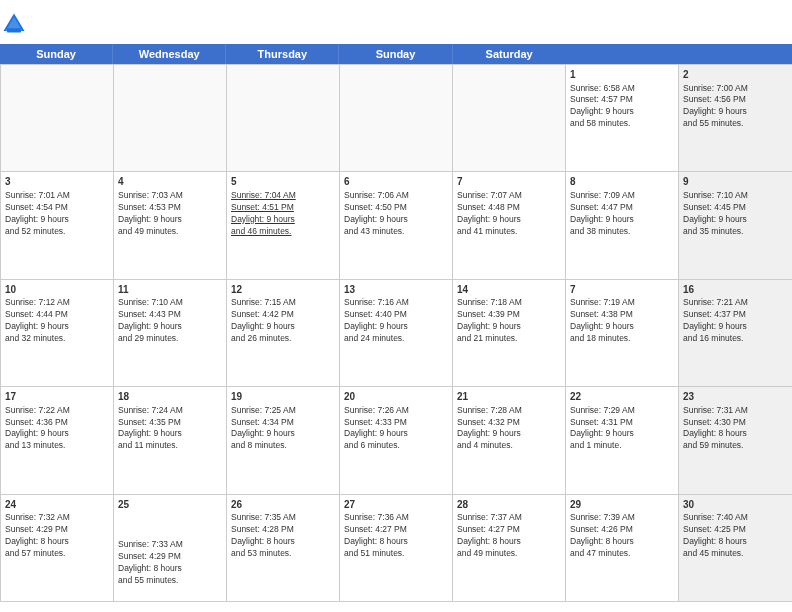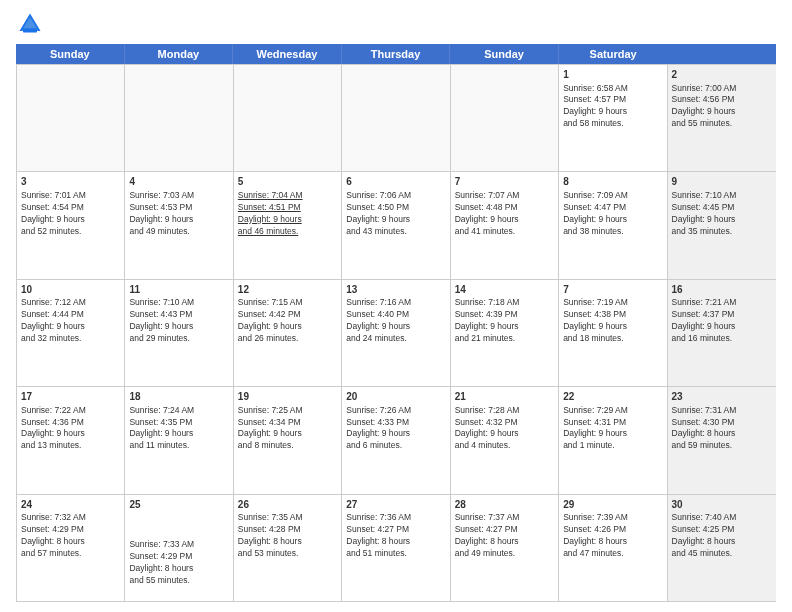--- a/index.html
+++ b/index.html
@@ -6,21 +6,21 @@
     body {
       font-family: Arial, sans-serif;
       background: #fff;
       width: 792px;
       height: 612px;
       overflow: hidden;
     }
     .page {
       width: 792px;
       height: 612px;
-      padding: 10px 16px;
+      padding: 10px 0;
       display: flex;
       flex-direction: column;
     }
     .header {
       display: flex;
       justify-content: space-between;
       align-items: flex-start;
       margin-bottom: 6px;
     }
     .logo {
@@ -132,21 +132,20 @@
     </div>
     <div class="title-area">
       <div class="month-title"></div>
       <div class="subtitle"></div>
     </div>
   </div>
 
   <div class="calendar">
     <div class="cal-header">
     <div class="cal-header-cell">Sunday</div>
-        <div class="cal-header-cell">Monday</div>
         <div class="cal-header-cell">Wednesday</div>
         <div class="cal-header-cell">Thursday</div>
         <div class="cal-header-cell">Sunday</div>
         <div class="cal-header-cell">Saturday</div>
       </div>
     <div class="cal-body">
     <div class="cal-row">
           <div class="cal-cell empty"></div>
           <div class="cal-cell empty"></div>
           <div class="cal-cell empty"></div>

